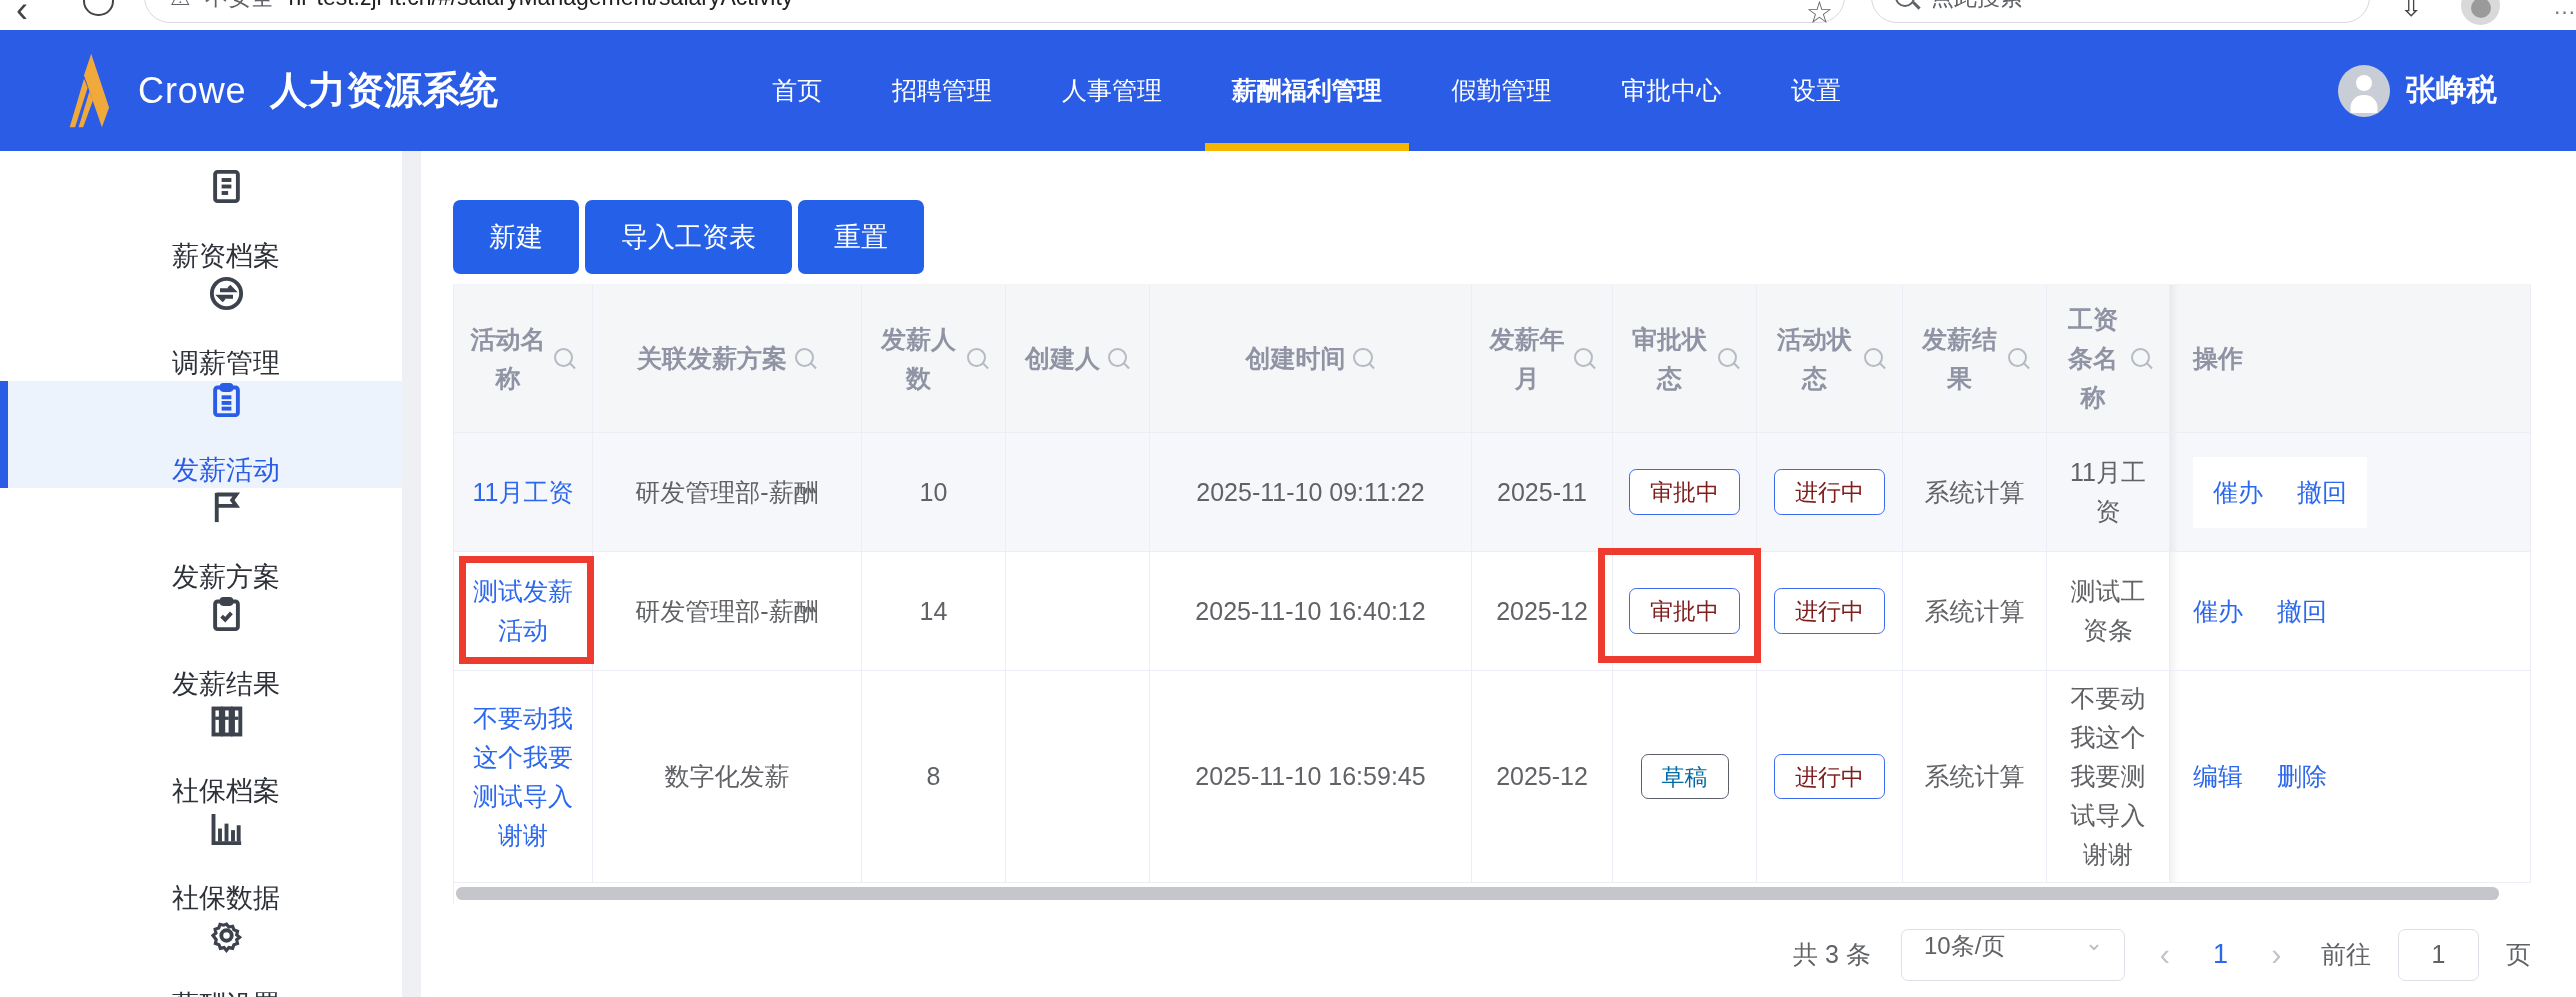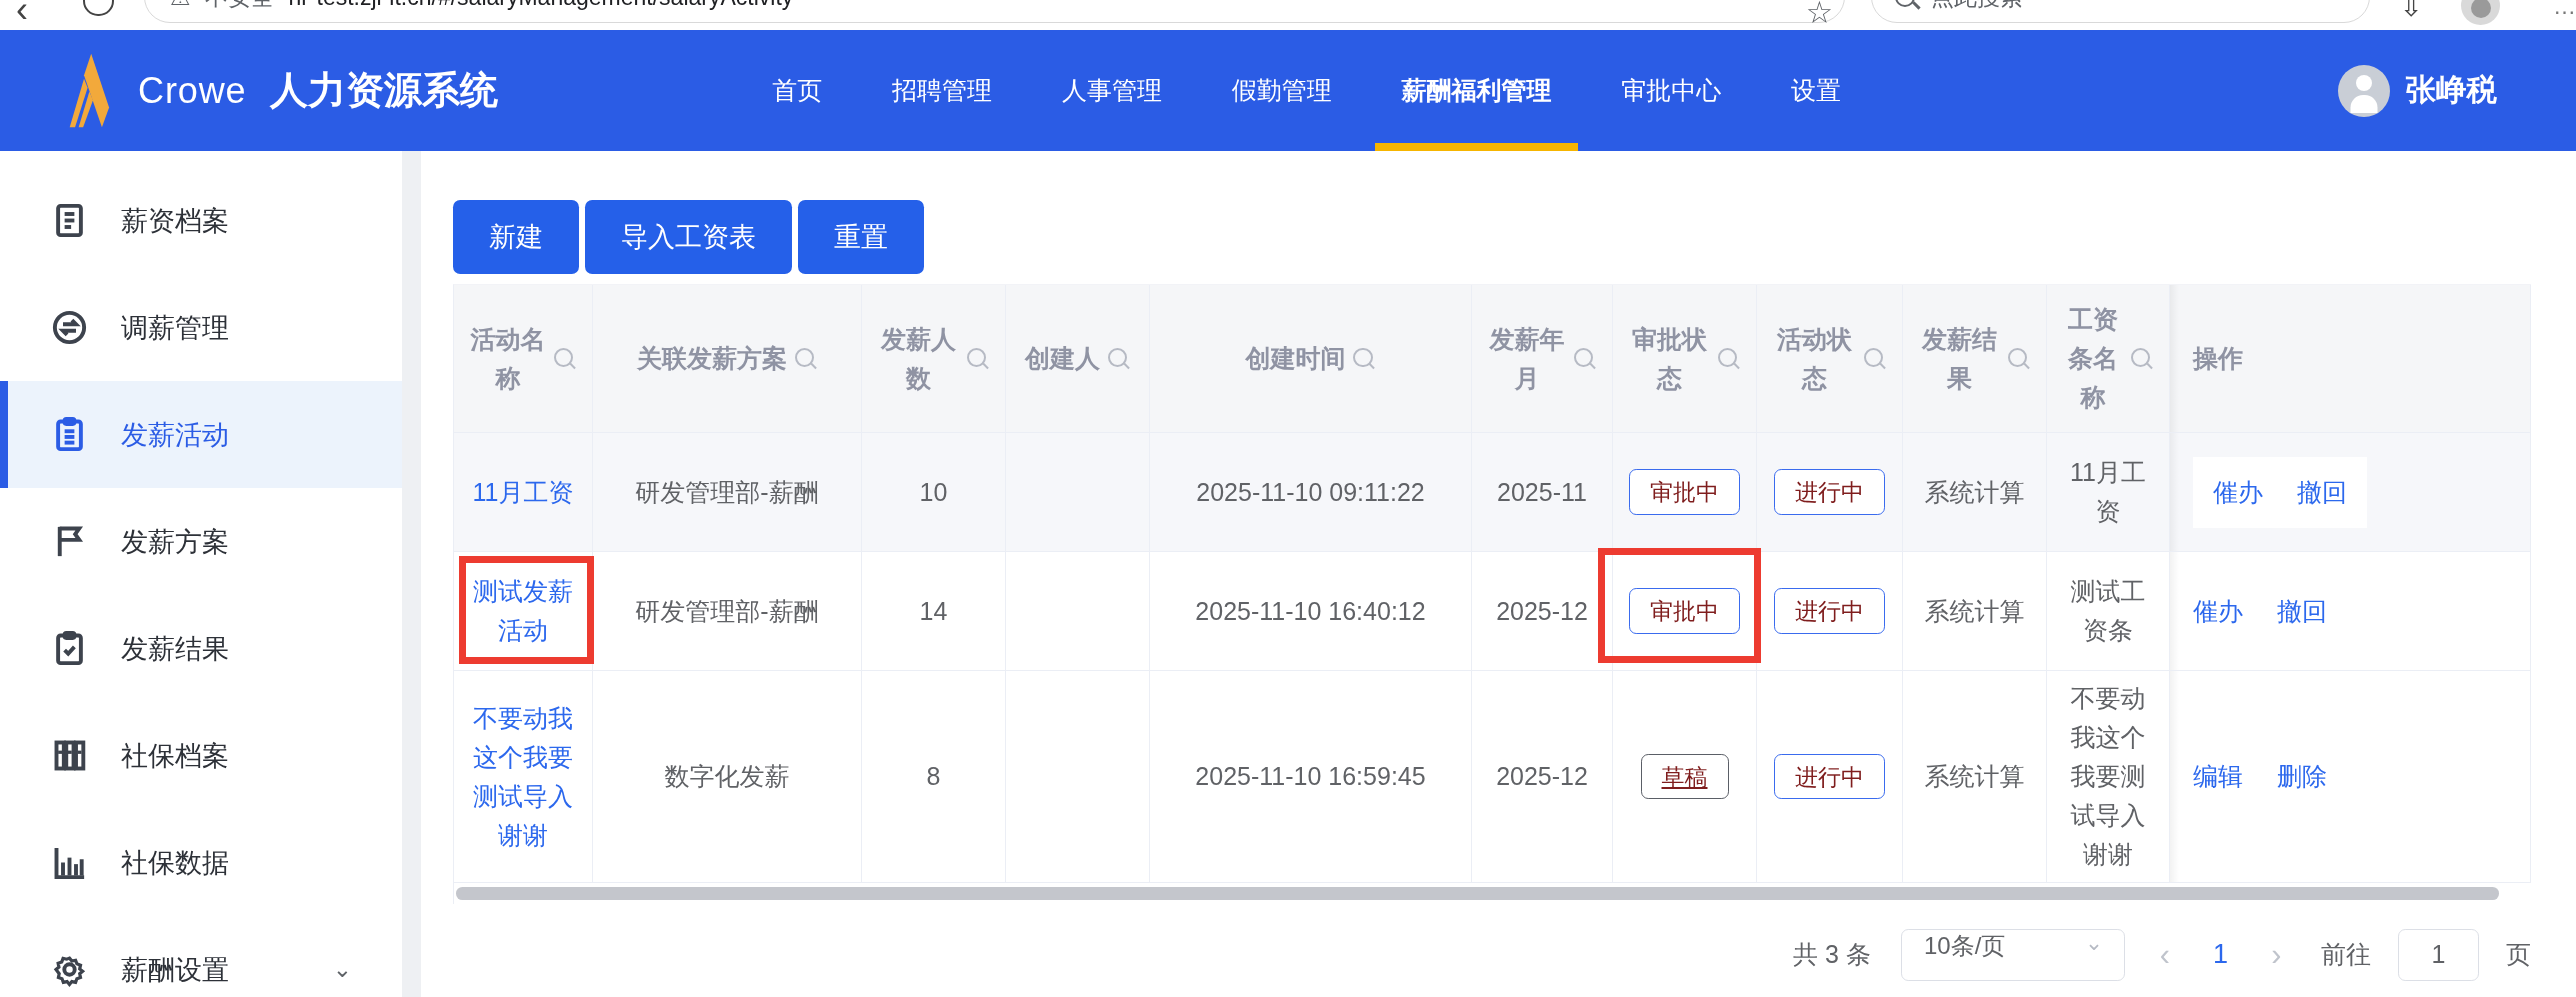--- a/index.html
+++ b/index.html
@@ -45,21 +45,21 @@
   .hdr-avatar::before { content:""; position:absolute; top:10.8px; left:50%; transform:translateX(-50%);
     width:16px; height:16px; border-radius:50%; background:#fff; }
   .hdr-avatar::after { content:""; position:absolute; top:30px; left:50%; transform:translateX(-50%);
     width:27px; height:18px; border-radius:12.6px 12.6px 0 0; background:#fff; }
   .hdr-username { color:#fff; font-size:30.5px; font-weight:700; }
 
   
   .main { display:flex; width:100%; height:847px; background:#eef0f3; }
   .sidebar { width:402px; background:#fff; padding-top:16px; flex:0 0 auto; }
   .side-item { height:107px; display:flex; align-items:center; gap:32px; padding-left:50px;
-    color:#2d3138; font-size:27px; cursor:pointer; position:relative; }
+    color:#2d3138; font-size:27px; cursor:pointer; position:relative;flex-direction:column; }
   .side-item svg { width:39px; height:39px; stroke:#3d434d; fill:none; stroke-width:2.4; flex:0 0 auto; }
   .side-item.active { background:#ecf3fc; color:#2b5ce5; }
   .side-item.active::before { content:""; position:absolute; left:0; top:0; bottom:0; width:8px; background:#2b5ce5; }
   .side-item.active svg { stroke:#2b5ce5; }
   .side-chevron { margin-left:auto; margin-right:50px; color:#5f6368; font-size:23px; }
 
   .gutter { width:19px; flex:0 0 auto; background:#eef0f3; }
   .content { flex:1; background:#fff; padding:49px 0 0 32px; position:relative; }
 
   
@@ -83,21 +83,21 @@
     background:linear-gradient(to right, rgba(0,0,0,0.05), rgba(0,0,0,0)); pointer-events:none; }
   .mag-icon { width:23px; height:23px; flex:0 0 auto; position:relative; }
   .mag-icon::before { content:""; position:absolute; width:15.2px; height:15.2px;
     border:2.3px solid #b6bac4; border-radius:50%; left:0.9px; top:0.9px; }
   .mag-icon::after { content:""; position:absolute; width:7.2px; height:2.3px; background:#b6bac4;
     transform:rotate(45deg); right:0px; bottom:2.7px; }
   a.cell-link { color:#2c68ed; text-decoration:none; cursor:pointer; }
   .tag { display:inline-block; border-radius:7.2px; padding:3.6px 20px; font-size:23px; line-height:36px;
     background:#fff; white-space:nowrap; }
   .tag-blue { color:#7f1d1d; border:1.8px solid #3a6bee; }
-  .tag-gray { color:#7f1d1d; border:1.8px solid #5a5e66;text-decoration:underline; }
+  .tag-gray { color:#0369a1; border:1.8px solid #5a5e66; }
   .actions { display:flex; gap:34px; }
   .actions a { color:#2c68ed; font-size:25px; text-decoration:none; white-space:nowrap; cursor:pointer; }
   .patch-white { background:#fff; padding:16px 20px; display:flex; gap:34px; }
 
   .hscroll { position:relative; width:2078px; height:18px; margin-top:2.7px; }
   .hscroll-thumb { position:absolute; left:1.8px; top:1.8px; width:2043px; height:12.6px;
     border-radius:6.3px; background:#c4c6cc; }
 
   
   .anno { position:absolute; border:7.2px solid #ed3b30; z-index:5; pointer-events:none; }
@@ -146,22 +146,22 @@
       <path d="M30 30 L14 84 L20 84 L34 40 Z" fill="#f2a93b"></path>
       <path d="M36 44 L24 84 L29 84 L40 54 Z" fill="#f2a93b"></path>
     </svg>
     <span class="brand-en">Crowe</span>
     <span class="brand-cn">人力资源系统</span>
   </div>
   <div class="nav">
     <div class="nav-item">首页</div>
     <div class="nav-item">招聘管理</div>
     <div class="nav-item">人事管理</div>
+    <div class="nav-item active">薪酬福利管理</div>
     <div class="nav-item">假勤管理</div>
-    <div class="nav-item active">薪酬福利管理</div>
     <div class="nav-item">审批中心</div>
     <div class="nav-item">设置</div>
   </div>
   <div class="hdr-user">
     <div class="hdr-avatar"></div>
     <span class="hdr-username">张峥税</span>
   </div>
 </div>
 
 <div class="main">

